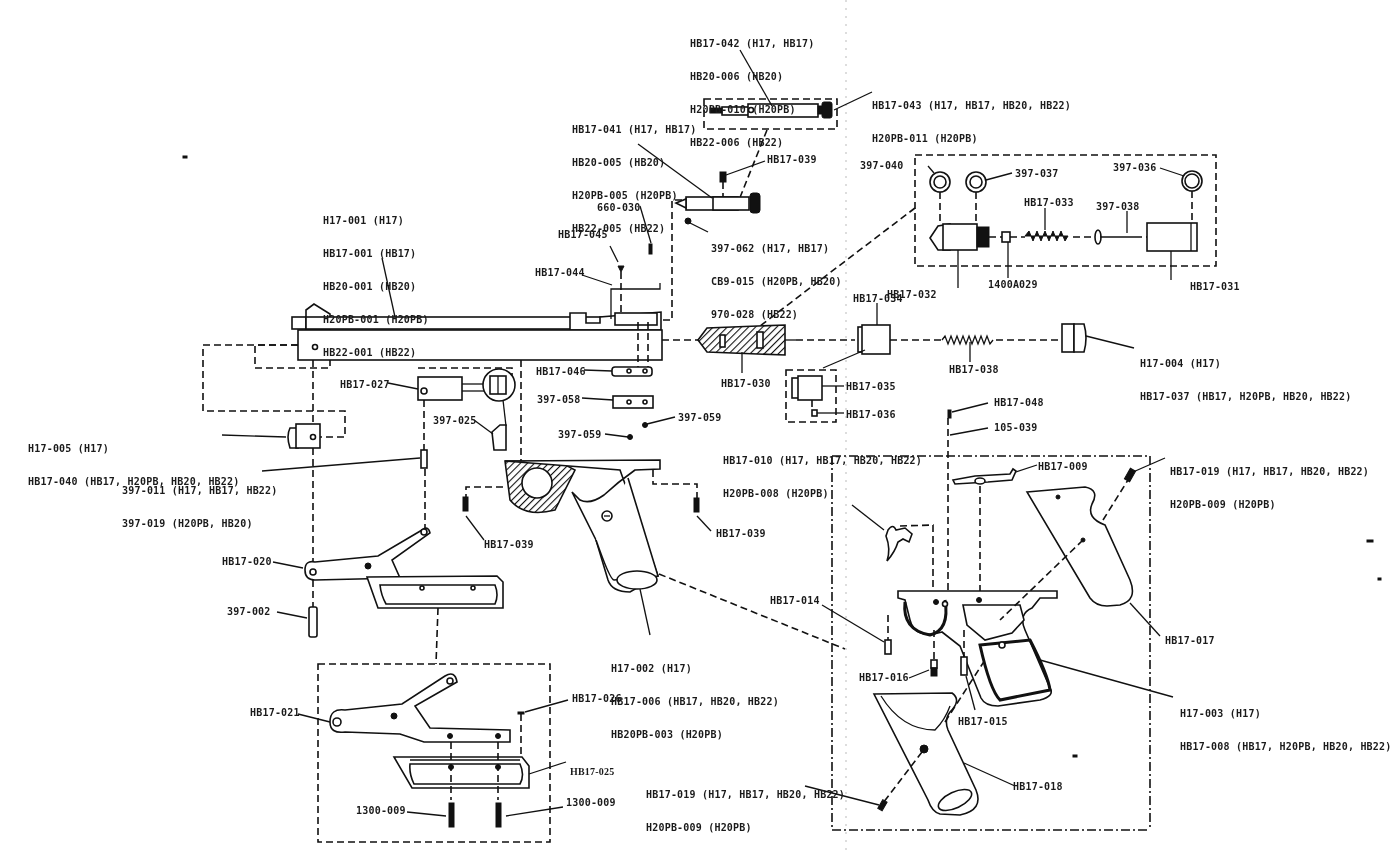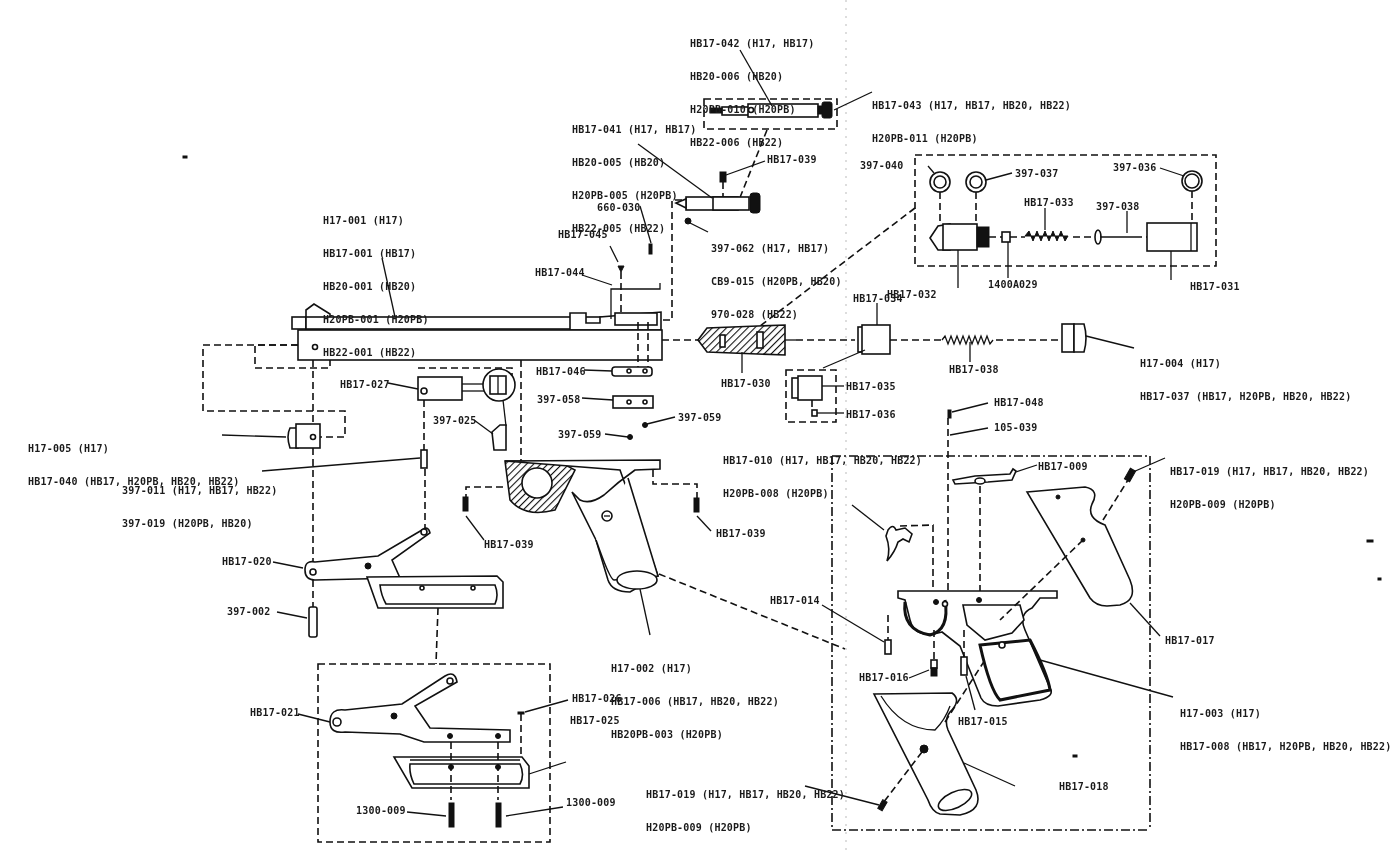--- a/index.html
+++ b/index.html
@@ -412,20 +412,20 @@
 <div class="lbl" style="left:1165px;top:635px;">HB17-017</div>
 <div class="lbl" style="left:859px;top:672px;">HB17-016</div>
 <div class="lbl" style="left:958px;top:716px;">HB17-015</div>
 <div class="lbl" style="left:1180px;top:686px;">
   <div>H17-003 (H17)</div>
   <div>HB17-008 (HB17, H20PB, HB20, HB22)</div>
 </div>
 
 <div class="lbl" style="left:250px;top:707px;">HB17-021</div>
 <div class="lbl" style="left:572px;top:693px;">HB17-026</div>
-<div class="lbl" style="left:570px;top:715px;">HB17-025</div>
+<div class="lbl" style="left:570px;top:766px;font-family:Liberation Serif, serif;">HB17-025</div>
 <div class="lbl" style="left:356px;top:805px;">1300-009</div>
 <div class="lbl" style="left:566px;top:797px;">1300-009</div>
 <div class="lbl" style="left:646px;top:767px;">
   <div>HB17-019 (H17, HB17, HB20, HB22)</div>
   <div>H20PB-009 (H20PB)</div>
 </div>
-<div class="lbl" style="left:1059px;top:781px;">HB17-018</div>
+<div class="lbl" style="left:1013px;top:781px;">HB17-018</div>
 
 </body></html>

